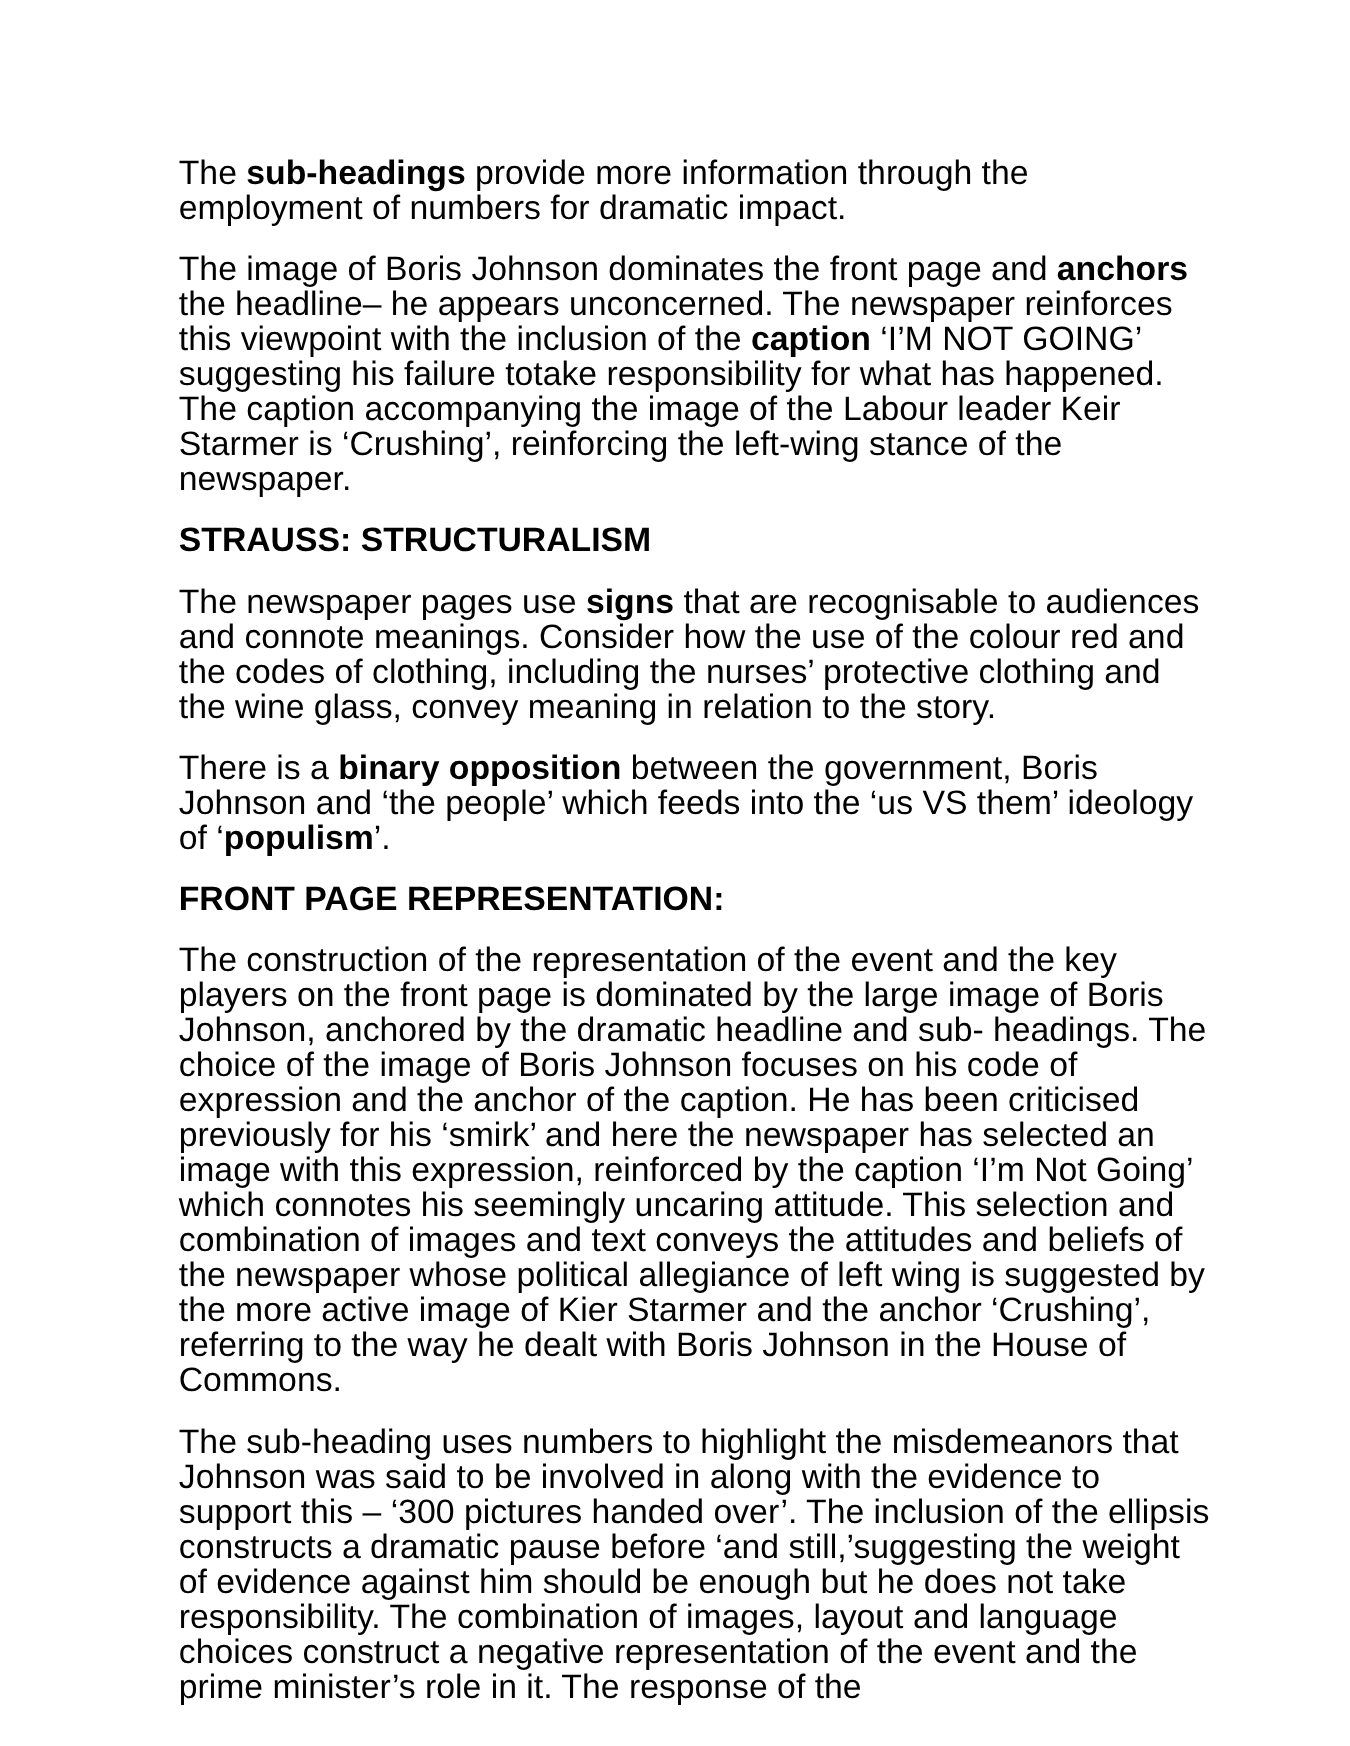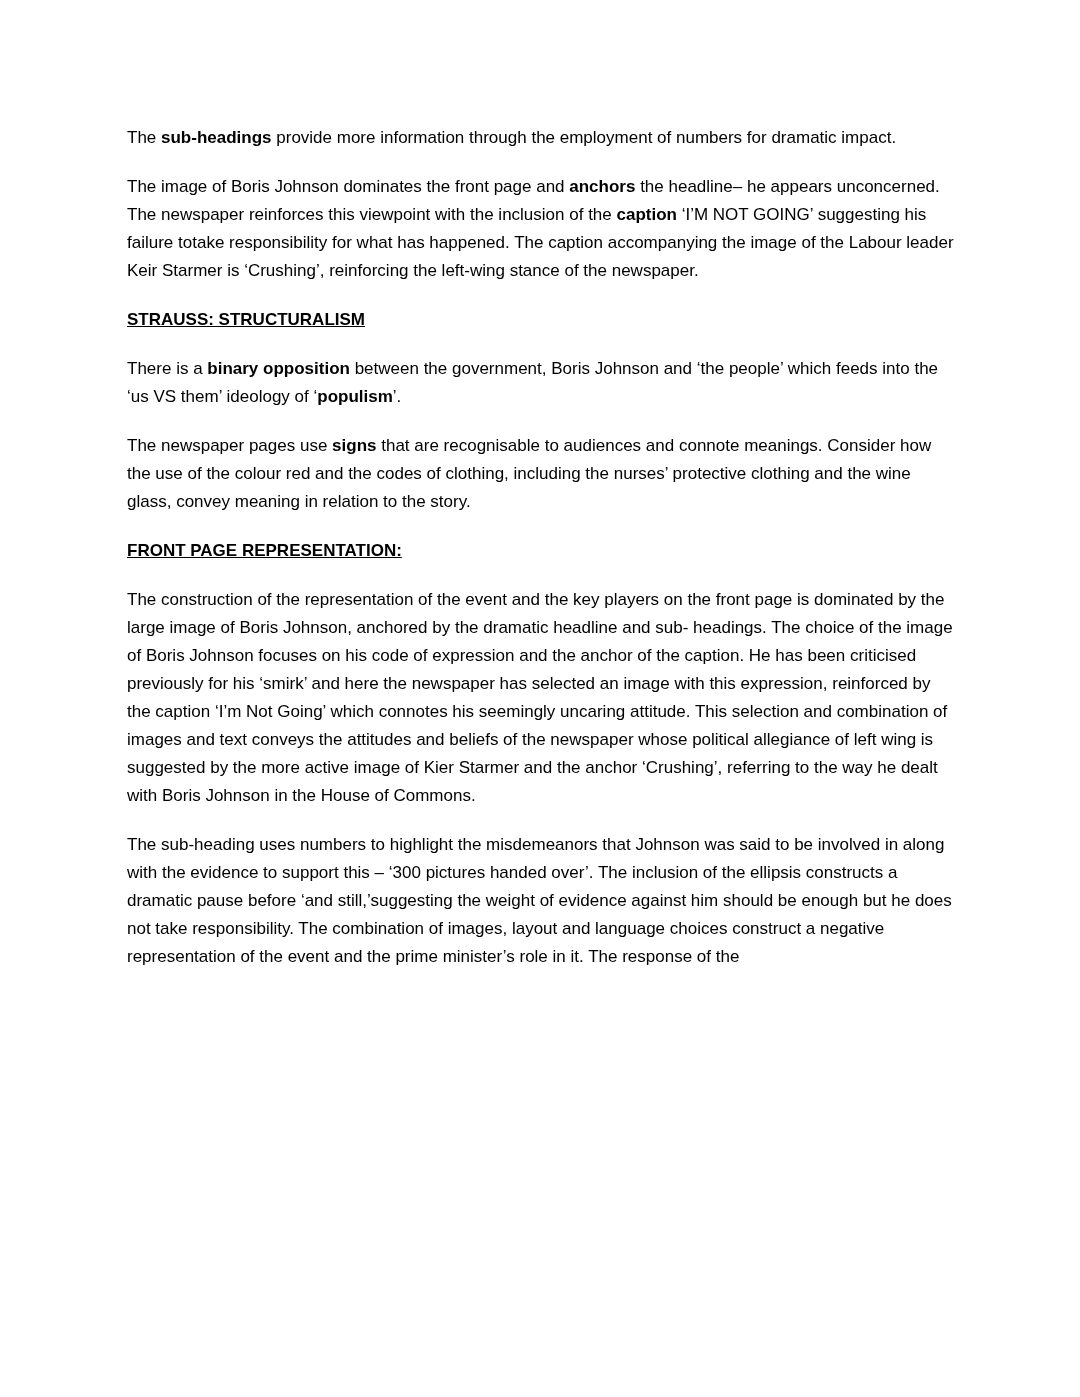--- a/index.html
+++ b/index.html
@@ -1,40 +1,40 @@
 <!DOCTYPE html>
 <html><head>
 <meta charset="utf-8">
 <style>
   html, body { margin: 0; padding: 0; background: #ffffff; }
   body { width: 1080px; height: 1397px; position: relative; overflow: hidden; }
   .page {
-    position: absolute; left: 127px; top: 124px; width: 830px;
-    font-family: "Liberation Sans", sans-serif; font-size: 17px;
+    position: absolute; left: 143px; top: 124px; width: 830px;
+    font-family: "Liberation Sans", sans-serif; font-size: 27px;
     line-height: 28px; color: #000000;
   }
   .para { margin: 0 0 21px 0; }
-  .heading { font-weight: bold; margin: 0 0 21px 0; text-decoration: underline; }
+  .heading { font-weight: bold; margin: 0 0 21px 0; }
   b { font-weight: bold; }
 </style>
 </head>
 <body>
 
 <div class="page">
 
   <p class="para"><span>The </span><b>sub-headings</b><span> provide more information through the employment of numbers for dramatic impact.</span></p>
 
   <p class="para"><span>The image of Boris Johnson dominates the front page and </span><b>anchors</b><span> the headline– he appears unconcerned. The newspaper reinforces this viewpoint with the inclusion of the </span><b>caption</b><span> ‘I’M NOT GOING’ suggesting his failure totake responsibility for what has happened. The caption accompanying the image of the Labour leader Keir Starmer is ‘Crushing’, reinforcing the left-wing stance of the newspaper.</span></p>
 
 
   <p class="heading"><span>STRAUSS: STRUCTURALISM</span></p>
 
+  <p class="para"><span>The newspaper pages use </span><b>signs</b><span> that are recognisable to audiences and connote meanings. Consider how the use of the colour red and the codes of clothing, including the nurses’ protective clothing and the wine glass, convey meaning in relation to the story.</span></p>
+
   <p class="para"><span>There is a </span><b>binary opposition</b><span> between the government, Boris Johnson and ‘the people’ which feeds into the ‘us VS them’ ideology of ‘</span><b>populism</b><span>’.</span></p>
-
-  <p class="para"><span>The newspaper pages use </span><b>signs</b><span> that are recognisable to audiences and connote meanings. Consider how the use of the colour red and the codes of clothing, including the nurses’ protective clothing and the wine glass, convey meaning in relation to the story.</span></p>
 
   <p class="heading"><span>FRONT PAGE REPRESENTATION:</span></p>
 
   <p class="para"><span>The construction of the representation of the event and the key players on the front page is dominated by the large image of Boris Johnson, anchored by the dramatic headline and sub- headings. The choice of the image of Boris Johnson focuses on his code of expression and the anchor of the caption. He has been criticised previously for his ‘smirk’ and here the newspaper has selected an image with this expression, reinforced by the caption ‘I’m Not Going’ which connotes his seemingly uncaring attitude. This selection and combination of images and text conveys the attitudes and beliefs of the newspaper whose political allegiance of left wing is suggested by the more active image of Kier Starmer and the anchor ‘Crushing’, referring to the way he dealt with Boris Johnson in the House of Commons.</span></p>
 
   <p class="para"><span>The sub-heading uses numbers to highlight the misdemeanors that Johnson was said to be involved in along with the evidence to support this – ‘300 pictures handed over’. The inclusion of the ellipsis constructs a dramatic pause before ‘and still,’suggesting the weight of evidence against him should be enough but he does not take responsibility. The combination of images, layout and language choices construct a negative representation of the event and the prime minister’s role in it. The response of the</span></p>
 
 </div>
 
 </body></html>

